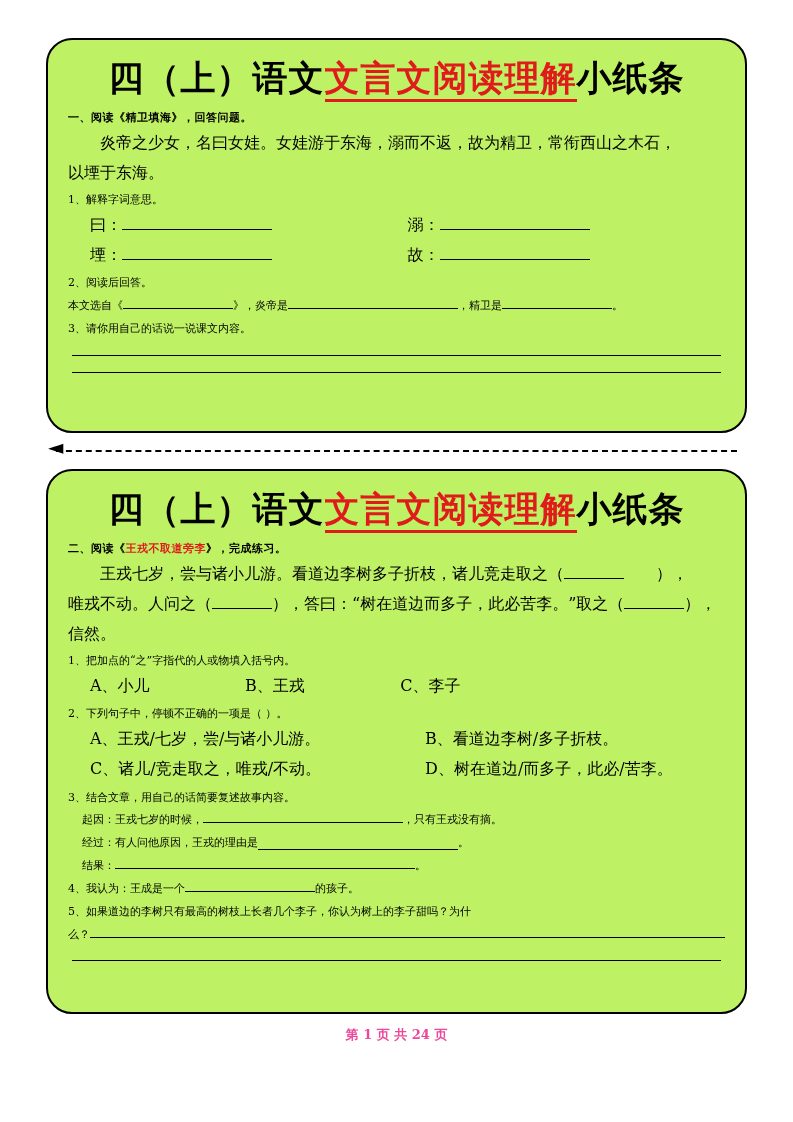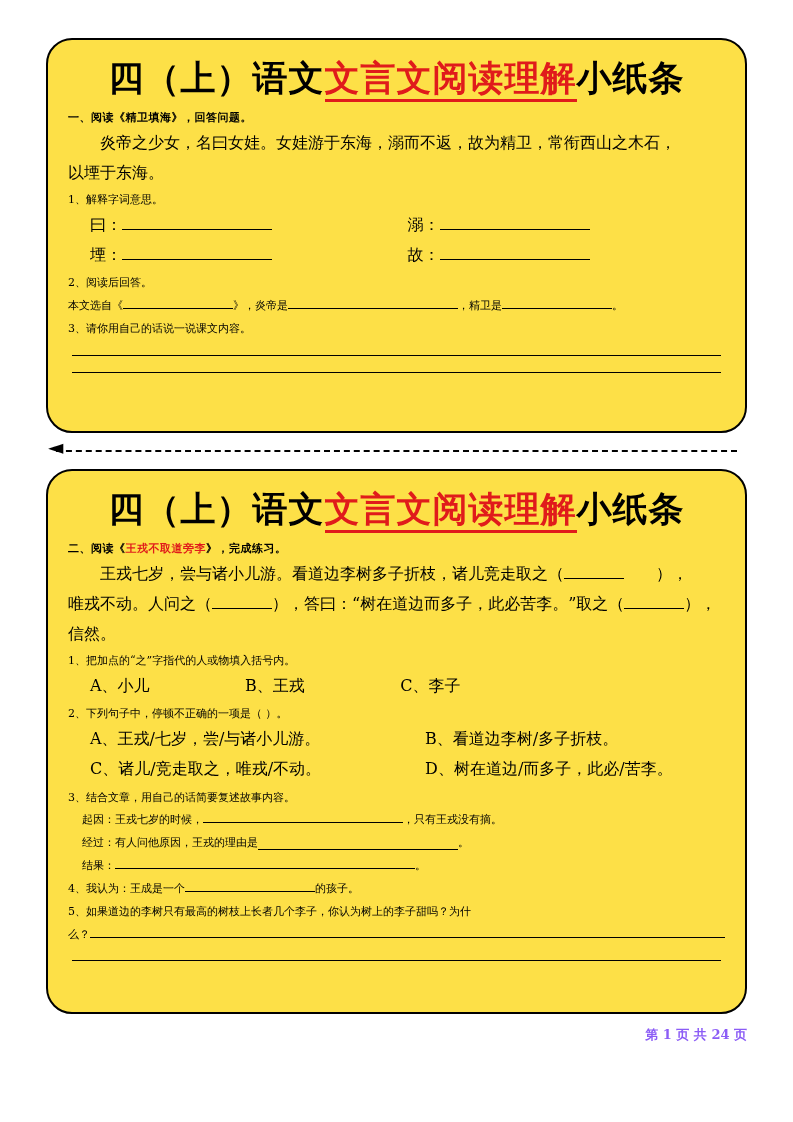--- a/index.html
+++ b/index.html
@@ -16,21 +16,21 @@
     box-sizing:border-box;
     padding:38px 46px 0 46px;
     position:relative;
   }
   .card{
     border:2.5px solid #000;
     border-radius:26px;
     box-sizing:border-box;
     padding:10px 20px 28px 20px;
     position:relative;
-    background:#fde047;
+    background:#bef264;
   }
   .card.first{height:395px;}
   .card.second{height:545px;}
 
   
   .title{
     text-align:center;
     font-family:"DejaVu Serif","Liberation Serif",serif;
     font-weight:bold;
     font-size:35px;
@@ -116,25 +116,25 @@
     border-top:2px dashed #000;
   }
   .cutline .sciss{
     position:absolute;
     left:2px;top:4px;
     font-size:20px;
     line-height:1;
   }
 
   .footer{
-    text-align:right;
+    text-align:center;
     font-family:"DejaVu Serif","Liberation Serif",serif;
     font-size:13px;
     font-weight:bold;
-    color:#8b5cf6;
+    color:#ec4899;
     margin-top:12px;
   }
 
   .flexline{display:flex;align-items:baseline;}
   .nowrap{white-space:nowrap;}
 </style>
 </head>
 <body>
 
 <div class="page">

